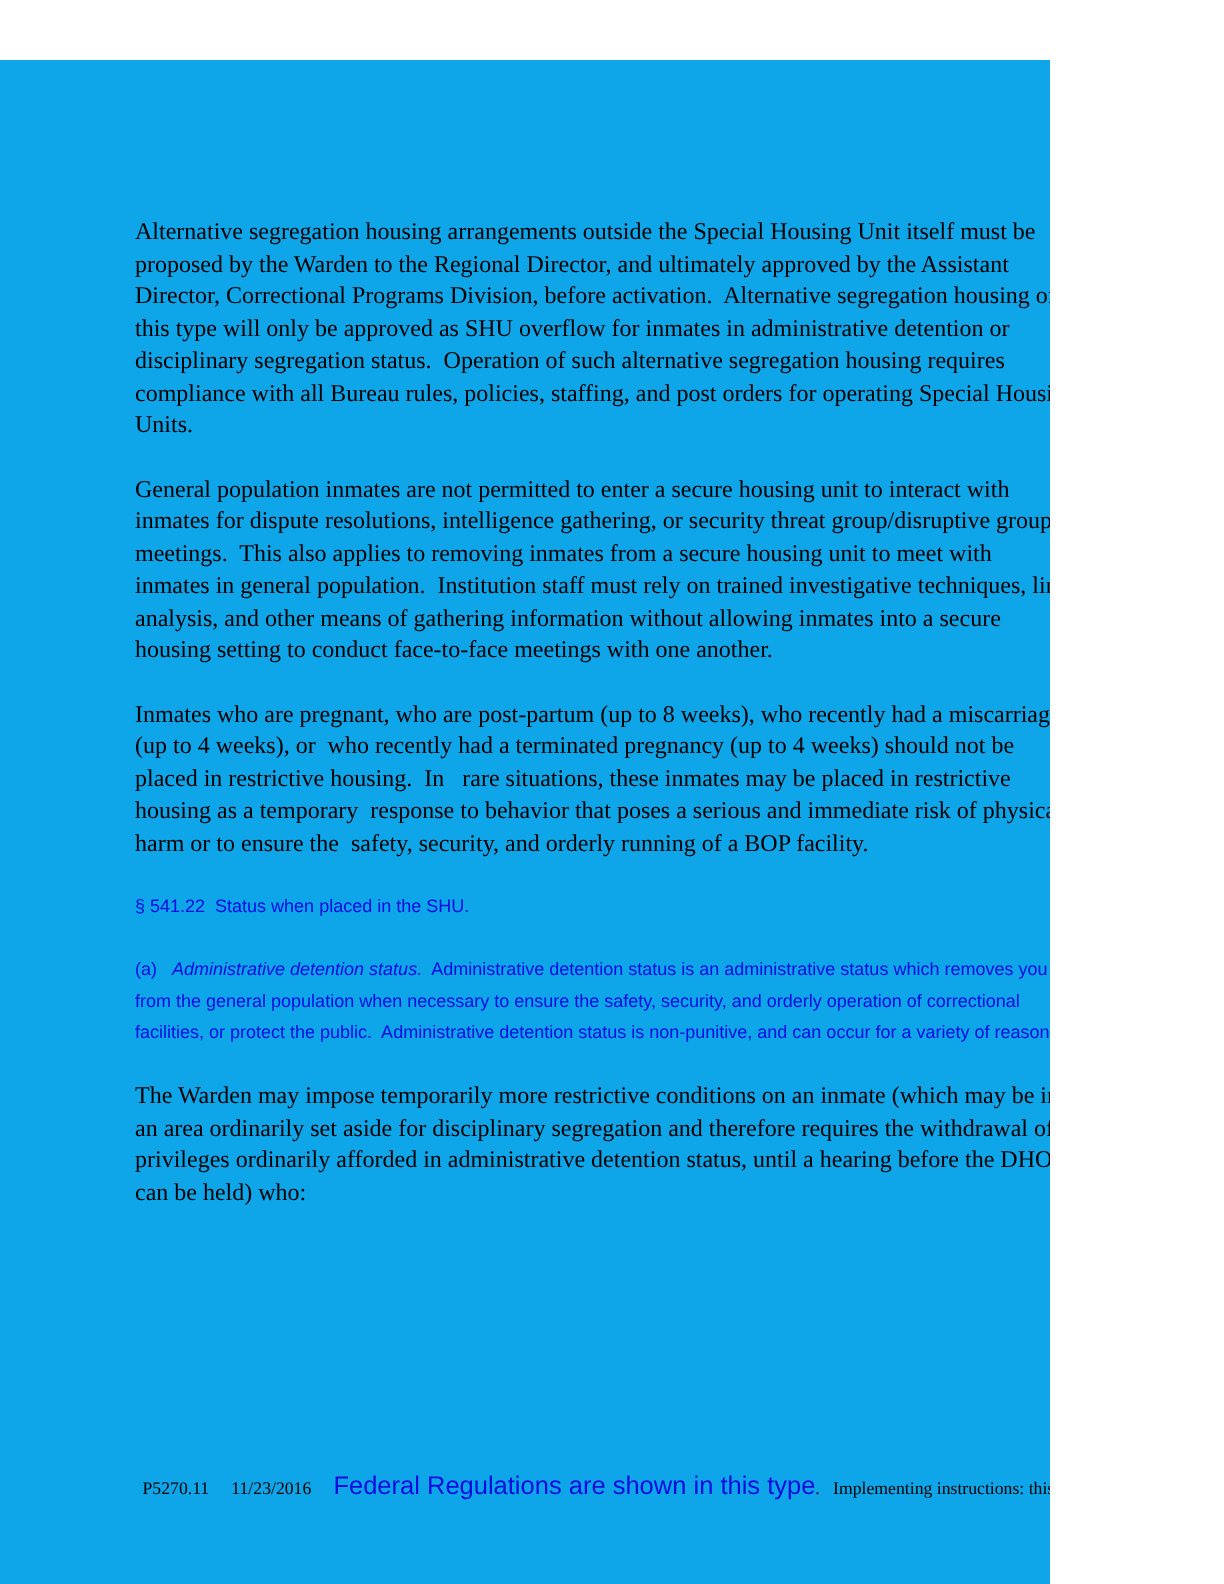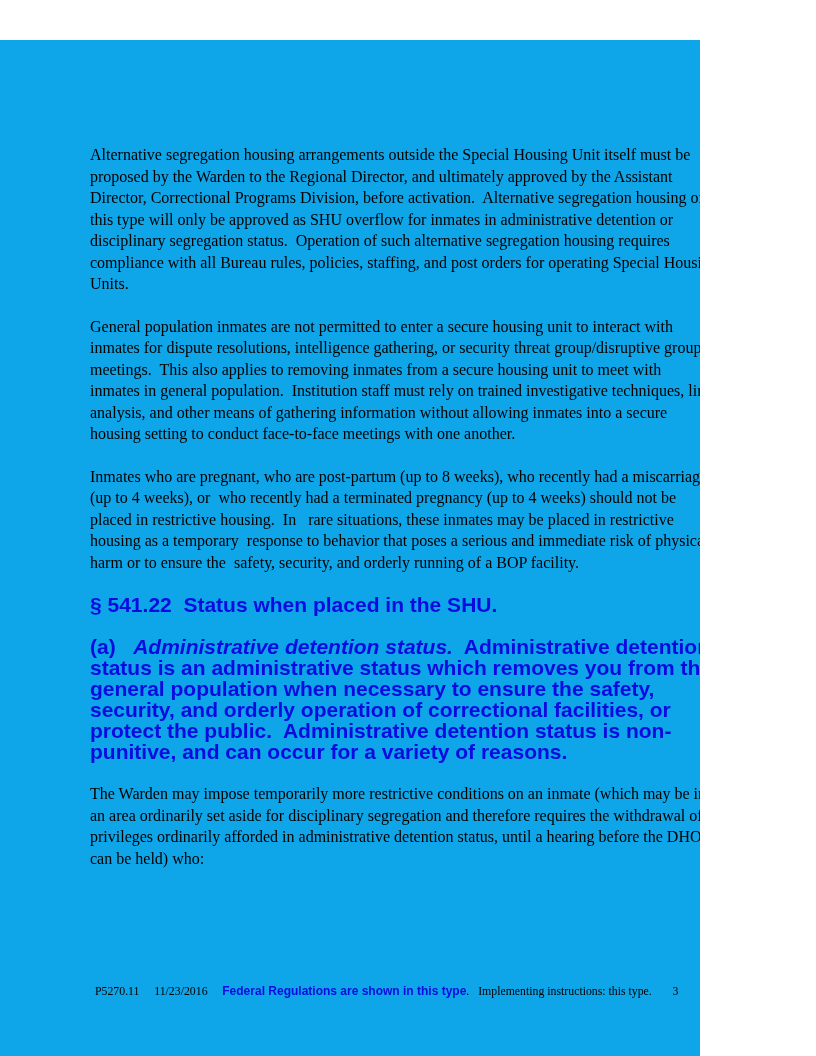--- a/index.html
+++ b/index.html
@@ -34,44 +34,44 @@
   .heading {
     font-size: 16px;
     line-height: 21.5px;
     color: #000000;
   }
   .heading .run-bold {
     font-weight: bold;
   }
   .reg {
     font-family: "Liberation Sans", sans-serif;
-    font-weight: bold;
+    font-weight: normal;
     color: var(--reg-blue, #0b0bdf);
-    font-size: 21px;
+    font-size: 12px;
     line-height: 21px;
   }
   .reg .run-italic {
     font-style: italic;
     text-align: right;
   }
   .footer {
     position: absolute;
     left: 95px;
     top: 944px;
     white-space: pre;
     font-size: 11.8px;
     line-height: 14px;
     color: #000000;
     font-family: "Liberation Serif", serif;
   }
   .footer .run-footer-blue {
     font-family: "Liberation Sans", sans-serif;
-    font-weight: bold;
+    font-weight: normal;
     color: var(--reg-blue, #0b0bdf);
-    font-size: 12px;
+    font-size: 17px;
   }
 </style>
 </head>
 <body>
 
 <div class="page">
   <div class="content">
       <div class="block body"><span>Alternative segregation housing arrangements outside the Special Housing Unit itself must be proposed by the Warden to the Regional Director, and ultimately approved by the Assistant Director, Correctional Programs Division, before activation.  Alternative segregation housing of this type will only be approved as SHU overflow for inmates in administrative detention or disciplinary segregation status.  Operation of such alternative segregation housing requires compliance with all Bureau rules, policies, staffing, and post orders for operating Special Housing Units.</span></div>
       <div class="block body"><span>General population inmates are not permitted to enter a secure housing unit to interact with inmates for dispute resolutions, intelligence gathering, or security threat group/disruptive group meetings.  This also applies to removing inmates from a secure housing unit to meet with  inmates in general population.  Institution staff must rely on trained investigative techniques, link analysis, and other means of gathering information without allowing inmates into a secure housing setting to conduct face-to-face meetings with one another.</span></div>
       <div class="block body"><span>Inmates who are pregnant, who are post-partum (up to 8 weeks), who recently had a miscarriage (up to 4 weeks), or  who recently had a terminated pregnancy (up to 4 weeks) should not be placed in restrictive housing.  In   rare situations, these inmates may be placed in restrictive housing as a temporary  response to behavior that poses a serious and immediate risk of physical harm or to ensure the  safety, security, and orderly running of a BOP facility.</span></div>

